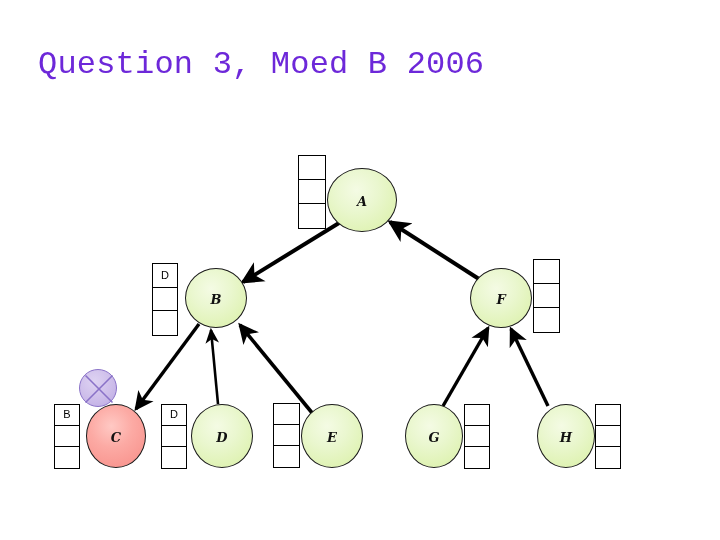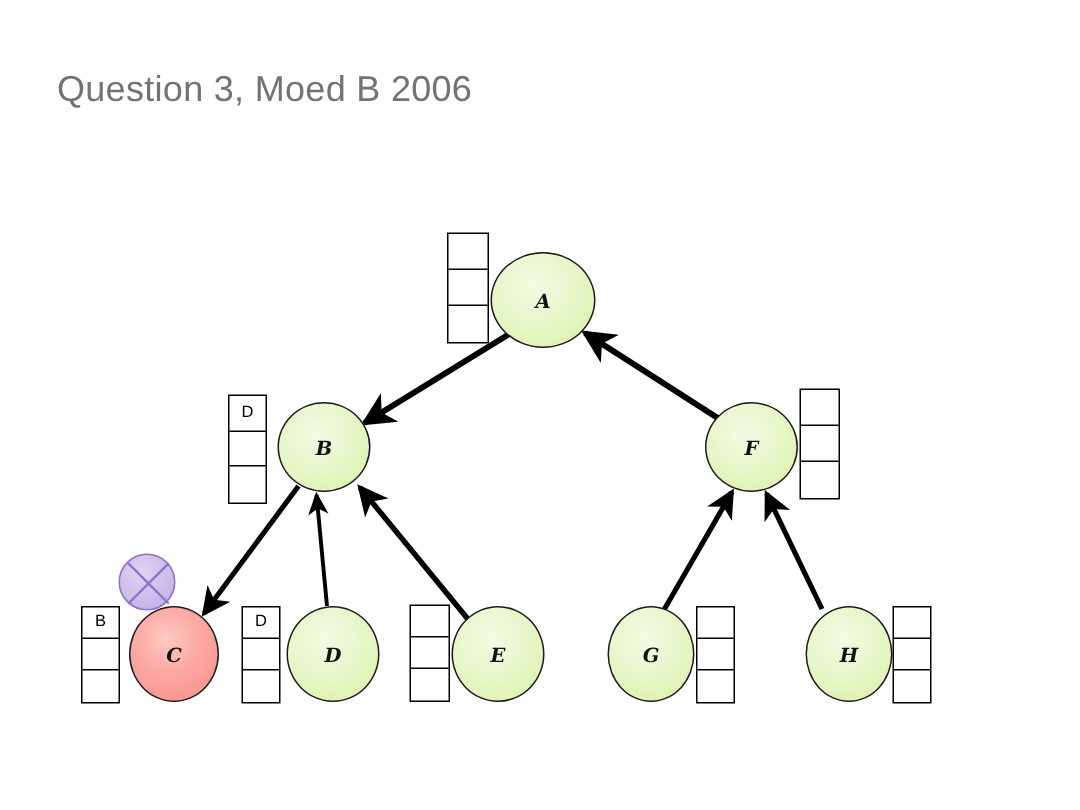--- a/index.html
+++ b/index.html
@@ -13,24 +13,24 @@
     width: 720px;
     height: 540px;
     background: #ffffff;
     overflow: hidden;
     font-family: "Liberation Sans", sans-serif;
   }
   #slide-title {
     position: absolute;
     left: 38px;
     top: 46px;
-    font-family: Liberation Sans, sans-serif;
-    font-size: 24px;
+    font-family: Liberation Mono, monospace;
+    font-size: 32px;
     font-weight: 400;
-    color: #737373;
+    color: #6d28d9;
     letter-spacing: 0.2px;
     white-space: nowrap;
   }
   #graph-svg {
     position: absolute;
     left: 0;
     top: 0;
     width: 720px;
     height: 540px;
   }

